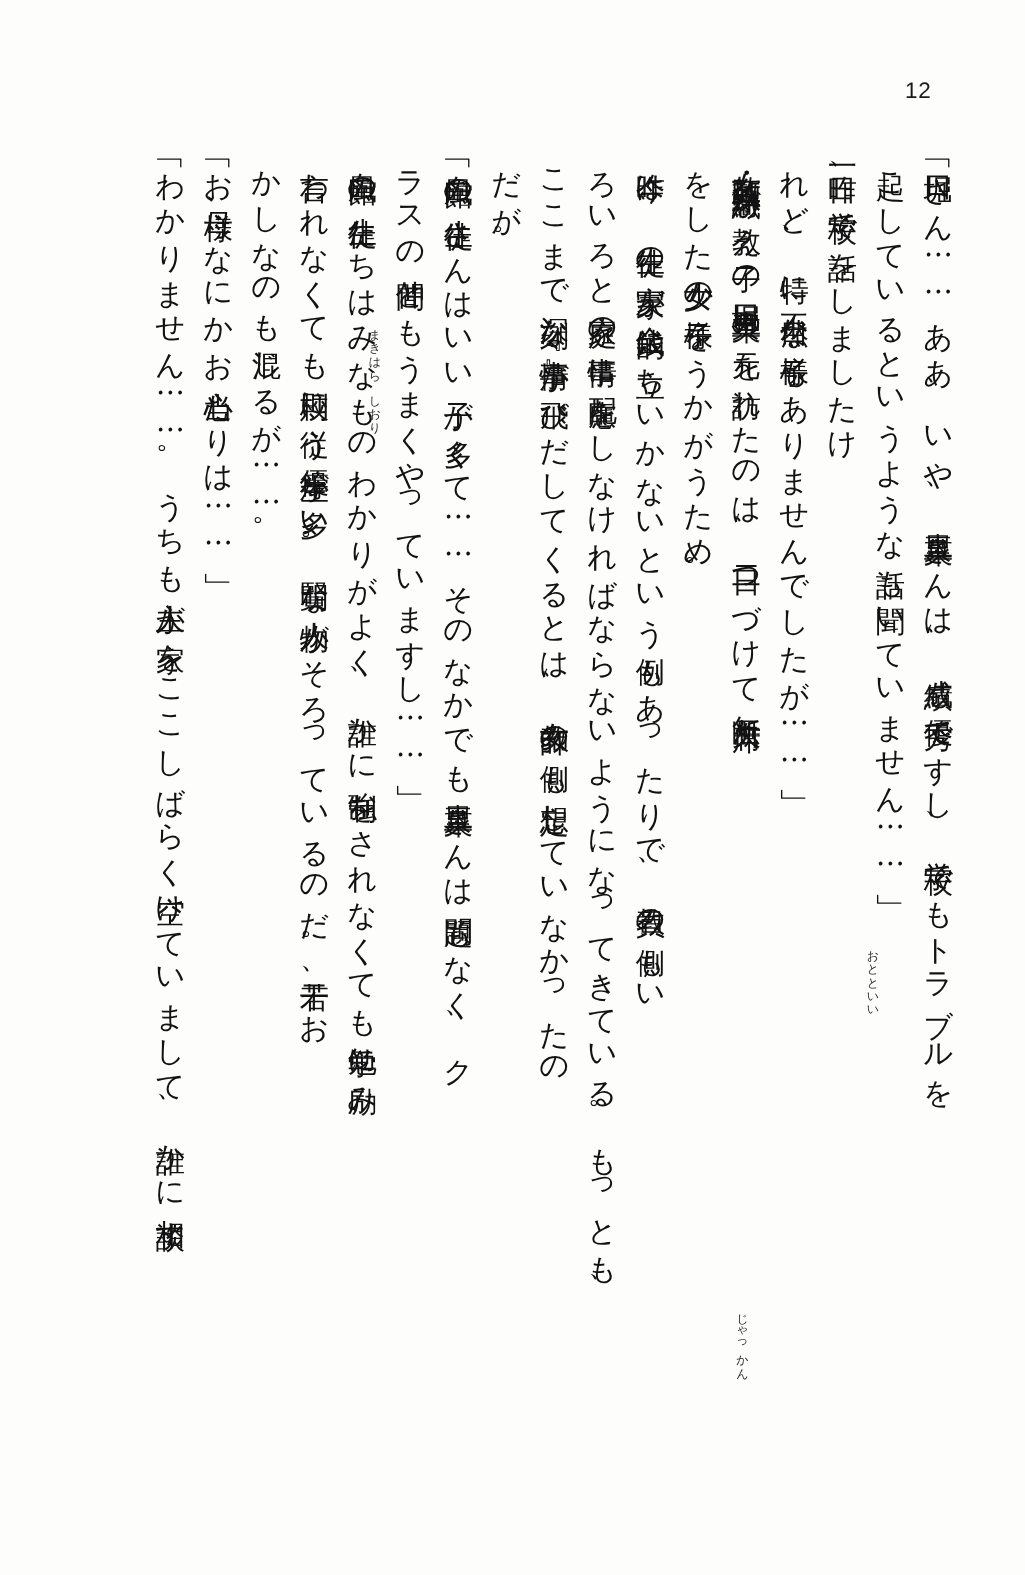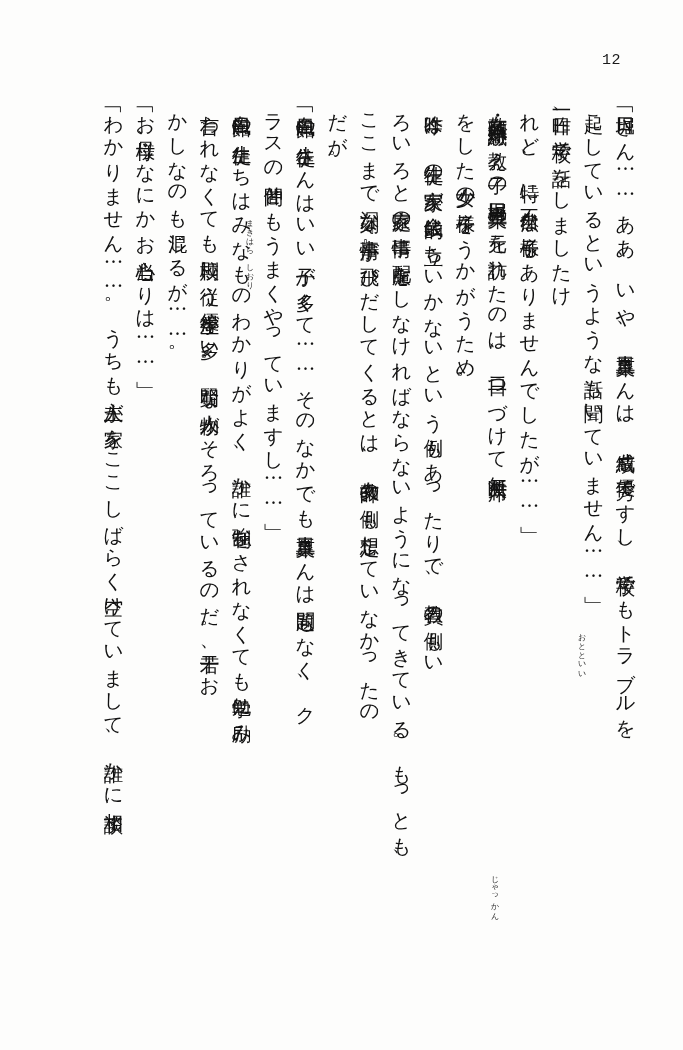--- a/index.html
+++ b/index.html
@@ -21,21 +21,21 @@
     top: 0;
     width: 683px;
     height: 1050px;
     background: #fdfdfc;
   }
   .page-number {
     position: absolute;
     top: 52px;
     right: 62px;
     font-size: 15px;
-    font-family: Liberation Mono, monospace;
+    font-family: Liberation Sans, sans-serif;
     letter-spacing: 0.5px;
     color: #1a1a1a;
     text-align: center;
   }
   .text-body {
     position: absolute;
     top: 100px;
     right: 48px;
     left: 48px;
     height: 880px;

